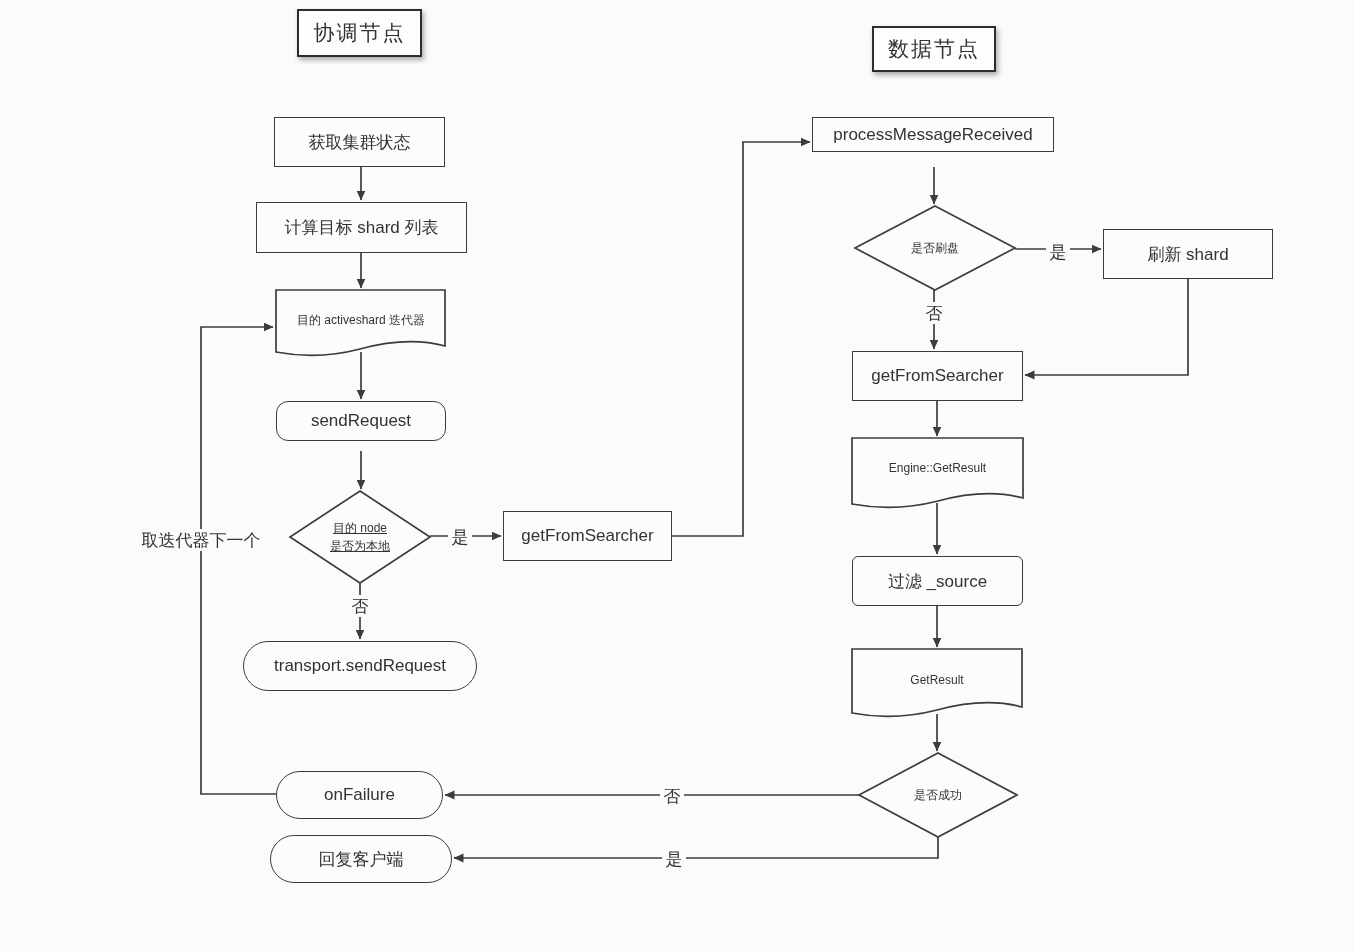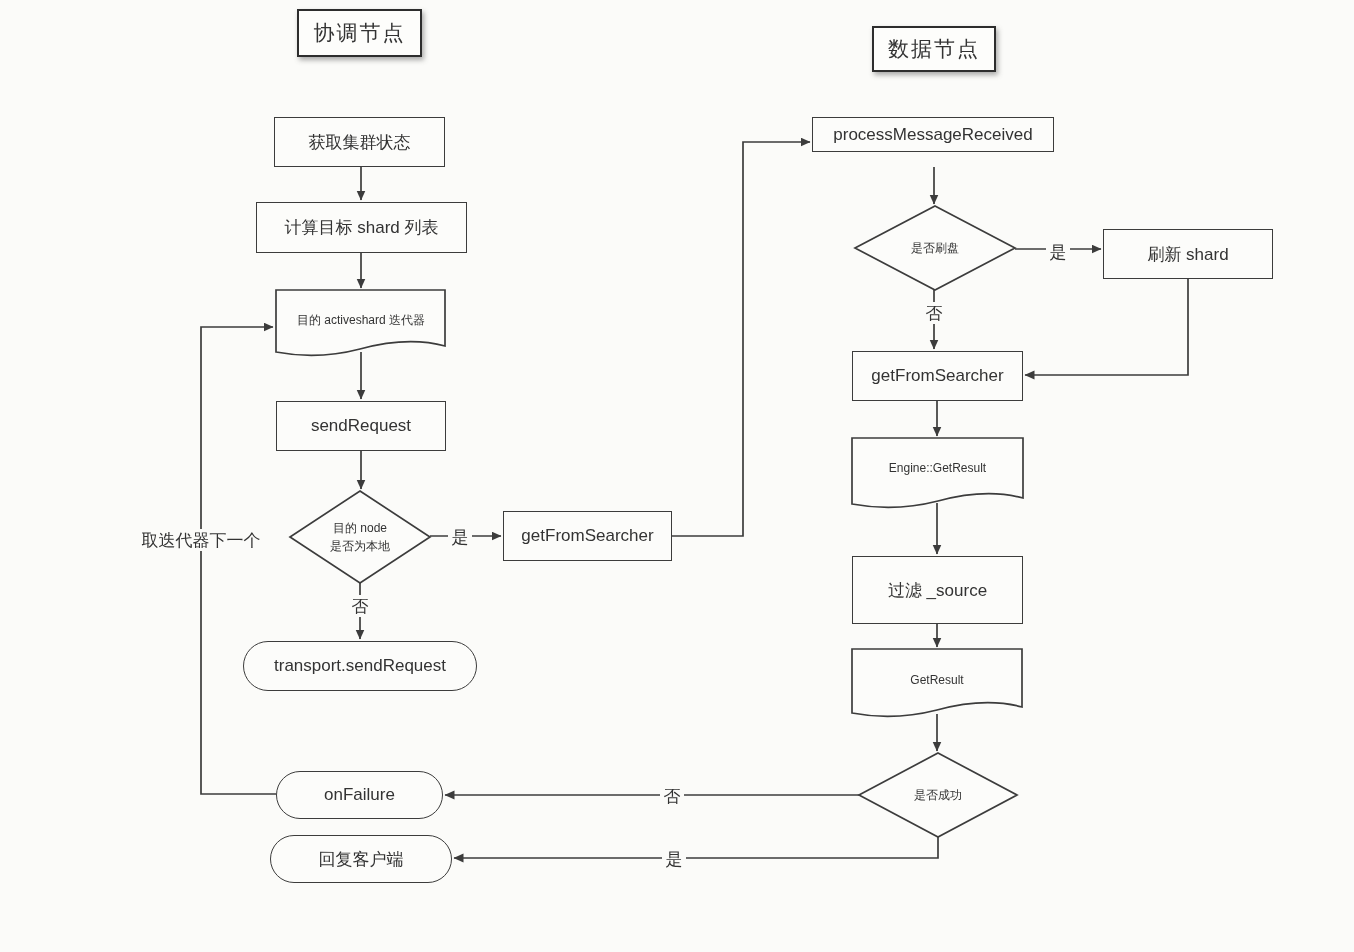--- a/index.html
+++ b/index.html
@@ -94,34 +94,34 @@
       <polygon points="938,753 1017,795 938,837 859,795"></polygon>
     </g>
   </svg>
 
   <div class="node lane-title" style="left:297px;top:9px;width:125px;height:48px;">协调节点</div>
   <div class="node lane-title" style="left:872px;top:26px;width:124px;height:46px;">数据节点</div>
 
   <div class="node box" style="left:274px;top:117px;width:171px;height:50px;">获取集群状态</div>
   <div class="node box" style="left:256px;top:202px;width:211px;height:51px;">计算目标 shard 列表</div>
   <div class="overlay" style="left:280px;top:292px;width:162px;height:58px;line-height:1.45;">目的  activeshard 迭代器</div>
-  <div class="node box" style="left:276px;top:401px;width:170px;height:50px;">sendRequest</div>
-  <div class="overlay" style="left:290px;top:497px;width:140px;height:80px;line-height:1.5;">目的 node
+  <div class="node box" style="left:276px;top:401px;width:170px;height:40px;border-radius:12px;">sendRequest</div>
+  <div class="overlay" style="left:290px;top:497px;width:140px;height:80px;line-height:1.5;text-decoration:underline;">目的 node
 是否为本地</div>
   <div class="node stadium" style="left:276px;top:771px;width:167px;height:48px;">onFailure</div>
   <div class="node stadium" style="left:243px;top:641px;width:234px;height:50px;">transport.sendRequest</div>
   <div class="node stadium" style="left:270px;top:835px;width:182px;height:48px;">回复客户端</div>
   <div class="node box" style="left:503px;top:511px;width:169px;height:50px;">getFromSearcher</div>
 
   <div class="node box" style="left:812px;top:117px;width:242px;height:35px;">processMessageReceived</div>
   <div class="overlay" style="left:855px;top:226px;width:160px;height:44px;">是否刷盘</div>
   <div class="node box" style="left:1103px;top:229px;width:170px;height:50px;">刷新 shard</div>
   <div class="node box" style="left:852px;top:351px;width:171px;height:50px;">getFromSearcher</div>
   <div class="overlay" style="left:852px;top:440px;width:171px;height:56px;">Engine::GetResult</div>
-  <div class="node box" style="left:852px;top:556px;width:171px;height:68px;">过滤 _source</div>
+  <div class="node box" style="left:852px;top:556px;width:171px;height:50px;border-radius:6px;">过滤 _source</div>
   <div class="overlay" style="left:852px;top:651px;width:170px;height:58px;">GetResult</div>
   <div class="overlay" style="left:859px;top:773px;width:158px;height:44px;">是否成功</div>
 
   <div class="edge-label" style="left:448px;top:526px;width:24px;height:22px;">是</div>
   <div class="edge-label" style="left:348px;top:595px;width:24px;height:22px;">否</div>
   <div class="edge-label" style="left:140px;top:529px;width:122px;height:22px;">取迭代器下一个</div>
   <div class="edge-label" style="left:1046px;top:241px;width:24px;height:22px;">是</div>
   <div class="edge-label" style="left:922px;top:302px;width:24px;height:22px;">否</div>
   <div class="edge-label" style="left:660px;top:785px;width:24px;height:22px;">否</div>
   <div class="edge-label" style="left:662px;top:848px;width:24px;height:22px;">是</div>

